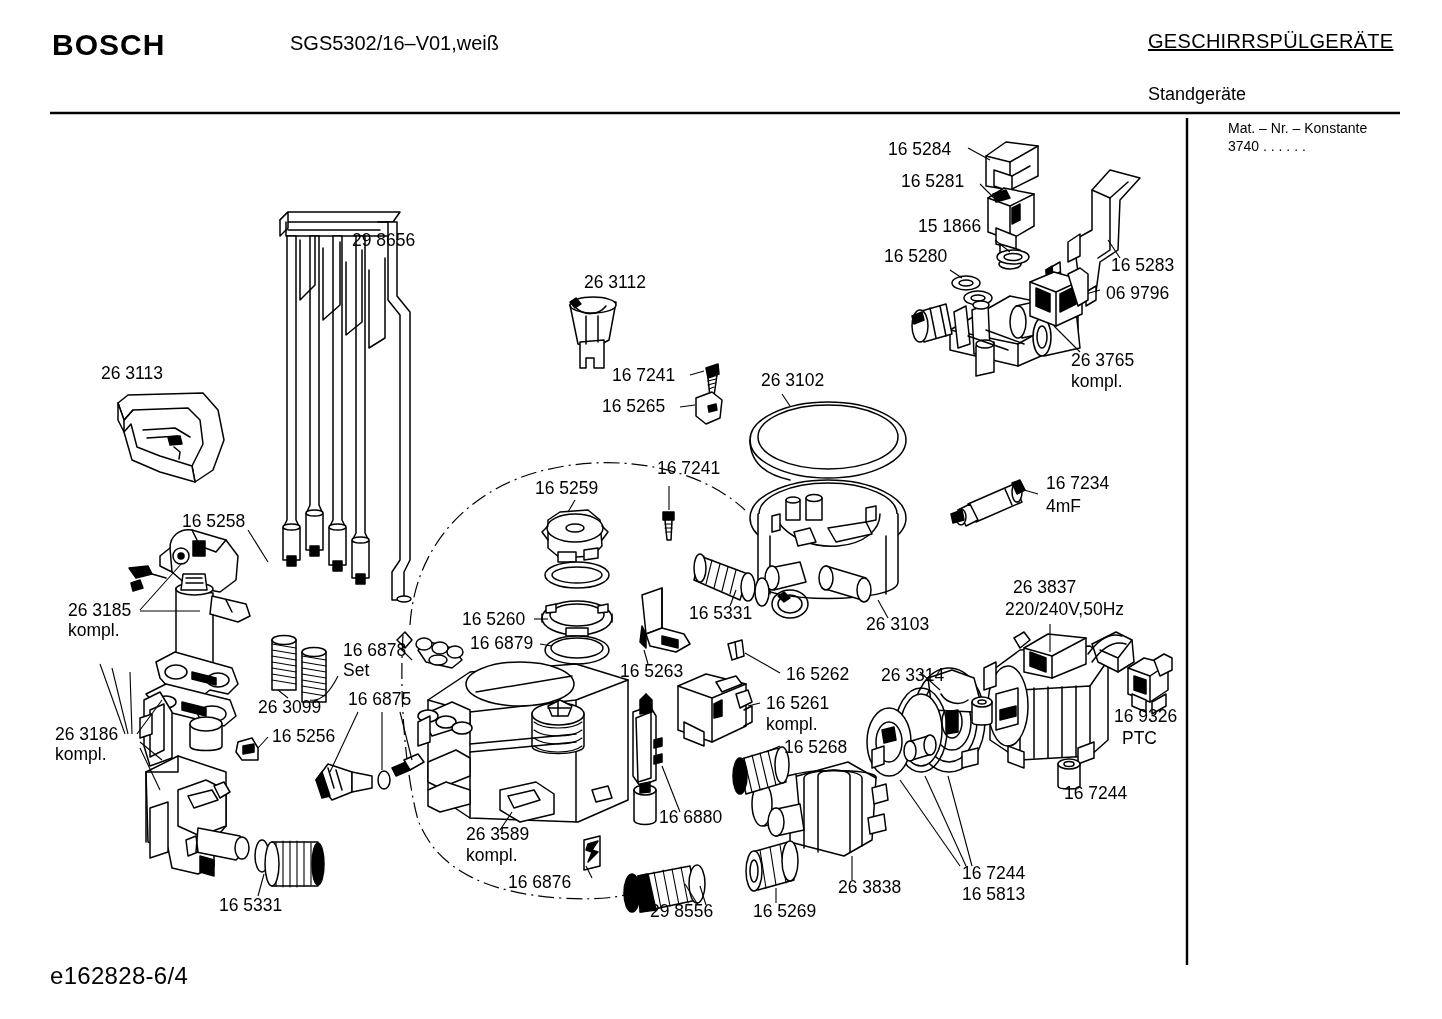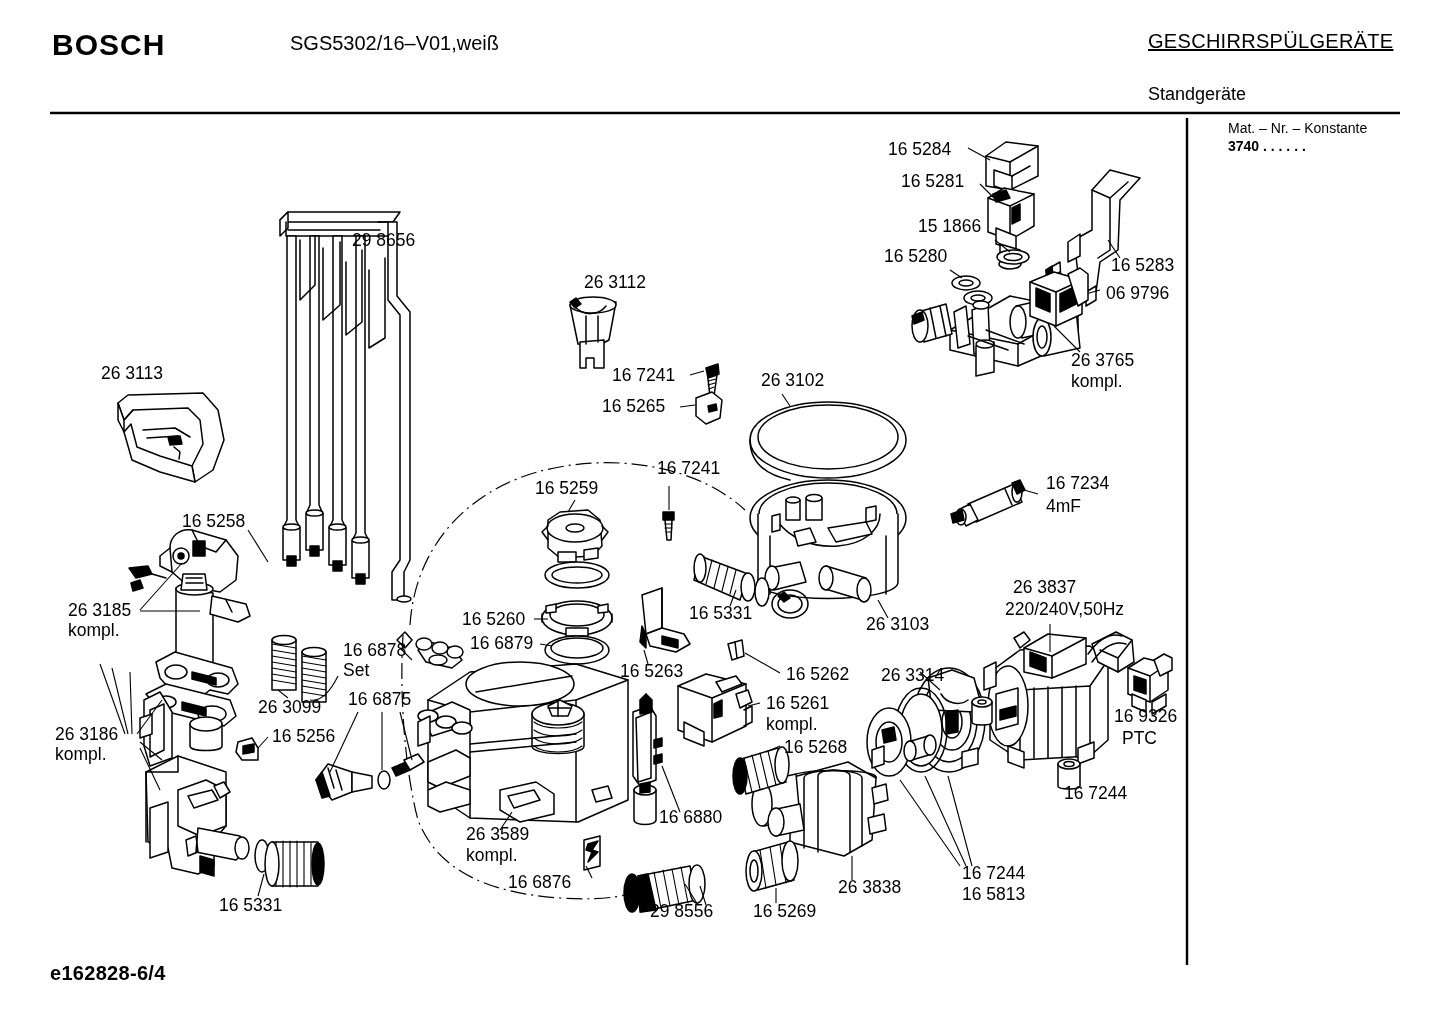--- a/index.html
+++ b/index.html
@@ -3,22 +3,22 @@
 <meta charset="utf-8">
 <style>
   html,body{margin:0;padding:0;background:#fff;}
   body{width:1442px;height:1019px;font-family:"Liberation Sans",sans-serif;color:#000;overflow:hidden;position:relative;}
   #sheet{position:absolute;left:0;top:0;width:1442px;height:821px;}
   .brand{position:absolute;left:52px;top:28px;font-size:30px;font-weight:bold;letter-spacing:1px;font-family:"Liberation Sans",sans-serif;}
   .model{position:absolute;left:290px;top:32px;font-size:20px;letter-spacing:0px;text-align:right;}
   .cat{position:absolute;left:1148px;top:30px;font-size:20px;letter-spacing:0.3px;text-decoration:underline;}
   .subcat{position:absolute;left:1148px;top:54px;font-size:18px;margin-top:30px;}
   .matnr{position:absolute;left:1228px;top:120px;font-size:14px;text-align:center;}
-  .matval{position:absolute;left:1228px;top:138px;font-size:14px;font-weight:bold;}
-  .footer{position:absolute;left:50px;top:962px;font-size:20px;letter-spacing:0.3px;font-weight:bold;}
+  .matval{position:absolute;left:1228px;top:138px;font-size:14px;}
+  .footer{position:absolute;left:50px;top:962px;font-size:24px;letter-spacing:0.3px;}
   svg{position:absolute;left:0;top:0;}
   .lbl{font-family:"Liberation Sans",sans-serif;font-size:17.5px;fill:#000;}
   .ln{stroke:#000;stroke-width:1.1;fill:none;}
   .pt{stroke:#000;stroke-width:1.5;fill:none;stroke-linejoin:round;stroke-linecap:round;}
   .pt2{stroke:#000;stroke-width:1.1;fill:none;stroke-linejoin:round;stroke-linecap:round;}
   .fillw{fill:#fff;}
   .fillk{fill:#000;}
   .dash{stroke:#000;stroke-width:1.2;fill:none;stroke-dasharray:16 5 2 5;}
 </style>
 </head>

